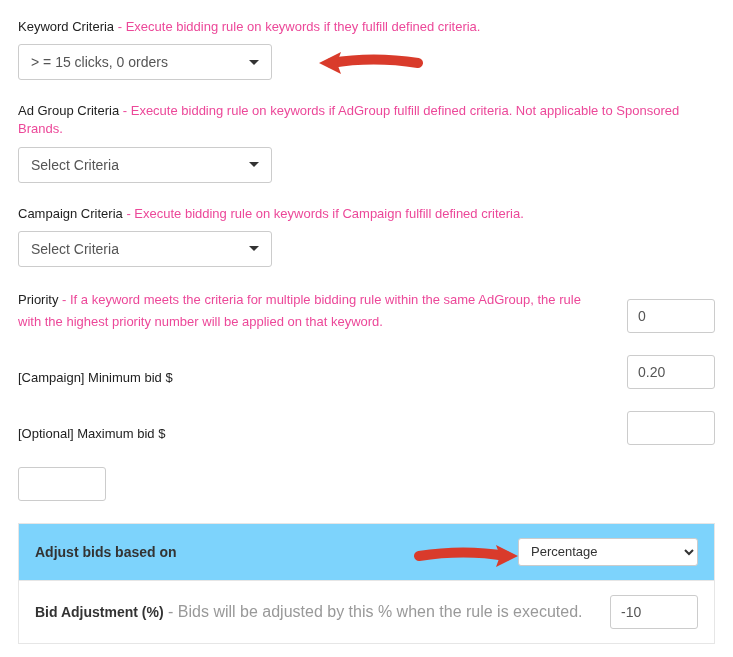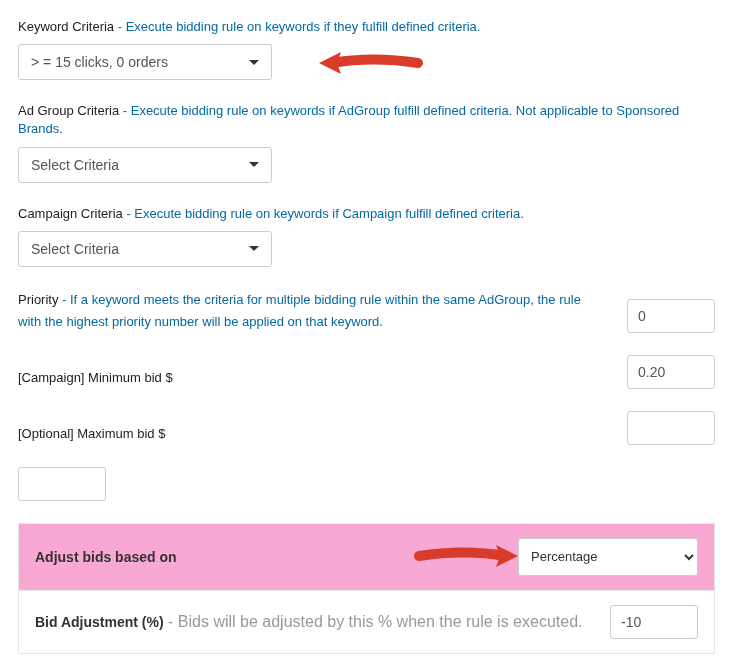--- a/index.html
+++ b/index.html
@@ -8,21 +8,21 @@
     padding: 18px;
     font-family: "Segoe UI", Arial, sans-serif;
     font-size: 13px;
     color: #333;
     background: #fff;
     width: 733px;
   }
   .section { margin-bottom: 22px; }
   .label-row { margin-bottom: 8px; line-height: 1.4; }
   .label-strong { font-weight: 400; color: #222; font-size: 13px; }
-  .label-desc { color: #0369a1; font-size: 13px; font-weight: 400; }
+  .label-desc { color: #ec4899; font-size: 13px; font-weight: 400; }
   .select-box {
     width: 254px;
     height: 36px;
     border: 1px solid #ccc;
     border-radius: 3px;
     display: flex;
     align-items: center;
     justify-content: space-between;
     padding: 0 12px;
     color: #555;
@@ -53,26 +53,26 @@
     color: #555;
   }
   .grid-row {
     display: flex;
     align-items: center;
     justify-content: space-between;
     border: 1px solid #e6e6e6;
     padding: 14px 16px;
   }
   .grid-row + .grid-row { border-top: none; }
-  .grid-row.shaded { background: #f9a8d4; }
+  .grid-row.shaded { background: #7dd3fc; }
   .grid-row .row-label { font-weight: 600; color: #333; font-size: 14px; }
   .grid-row .row-desc { color: #999; font-size: 16px; font-weight: 400; }
   .native-select {
     width: 180px;
-    height: 38px;
+    height: 28px;
     border: 1px solid #ccc;
     border-radius: 3px;
     padding: 0 8px;
     font-size: 13px;
     color: #333;
     background: #fff;
   }
   .arrow-svg { position: absolute; pointer-events: none; }
 </style>
 </head>

